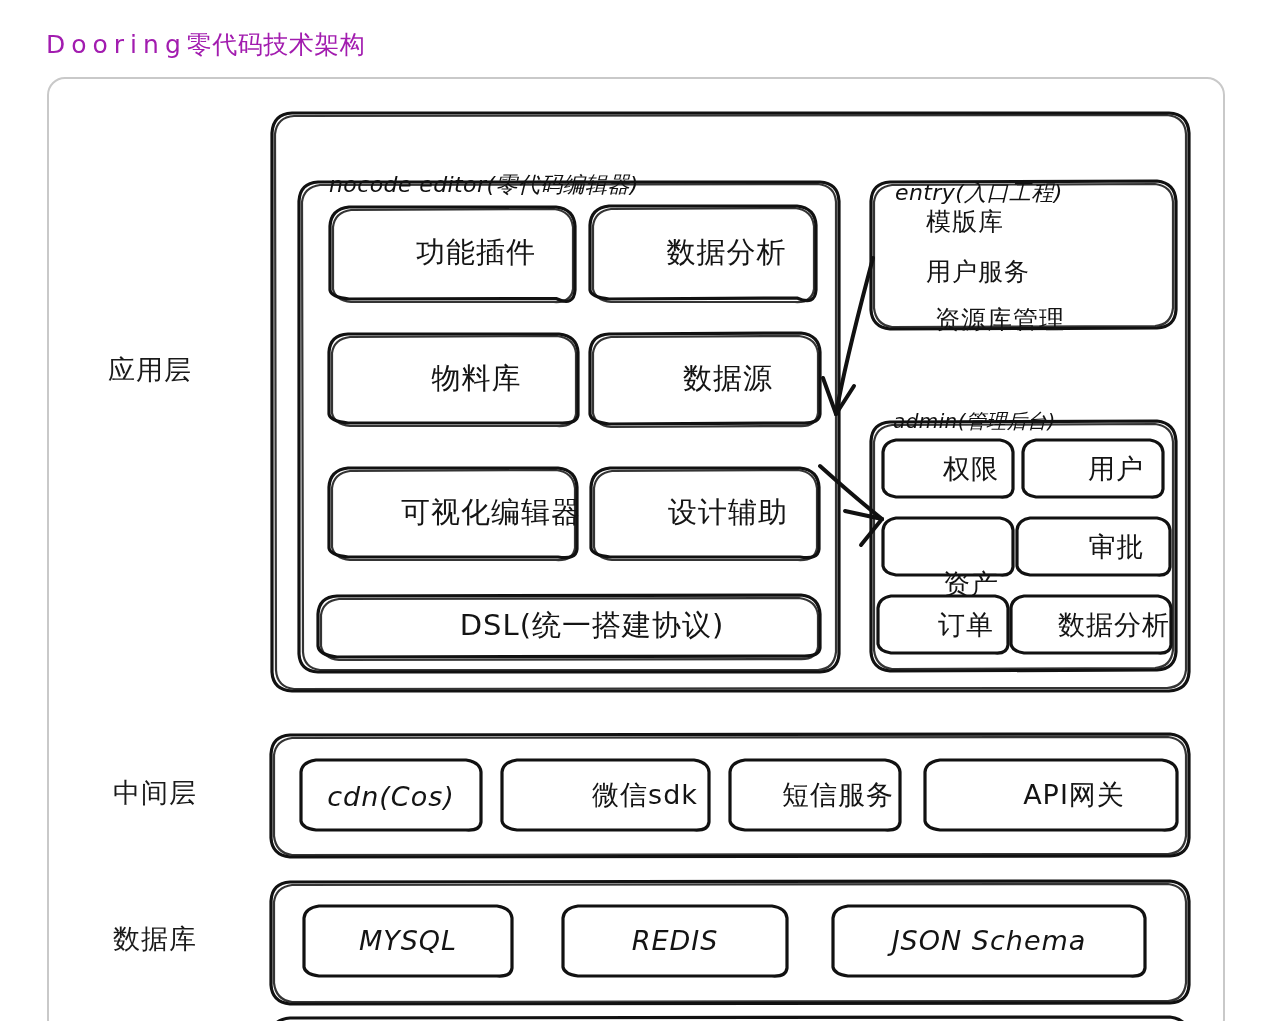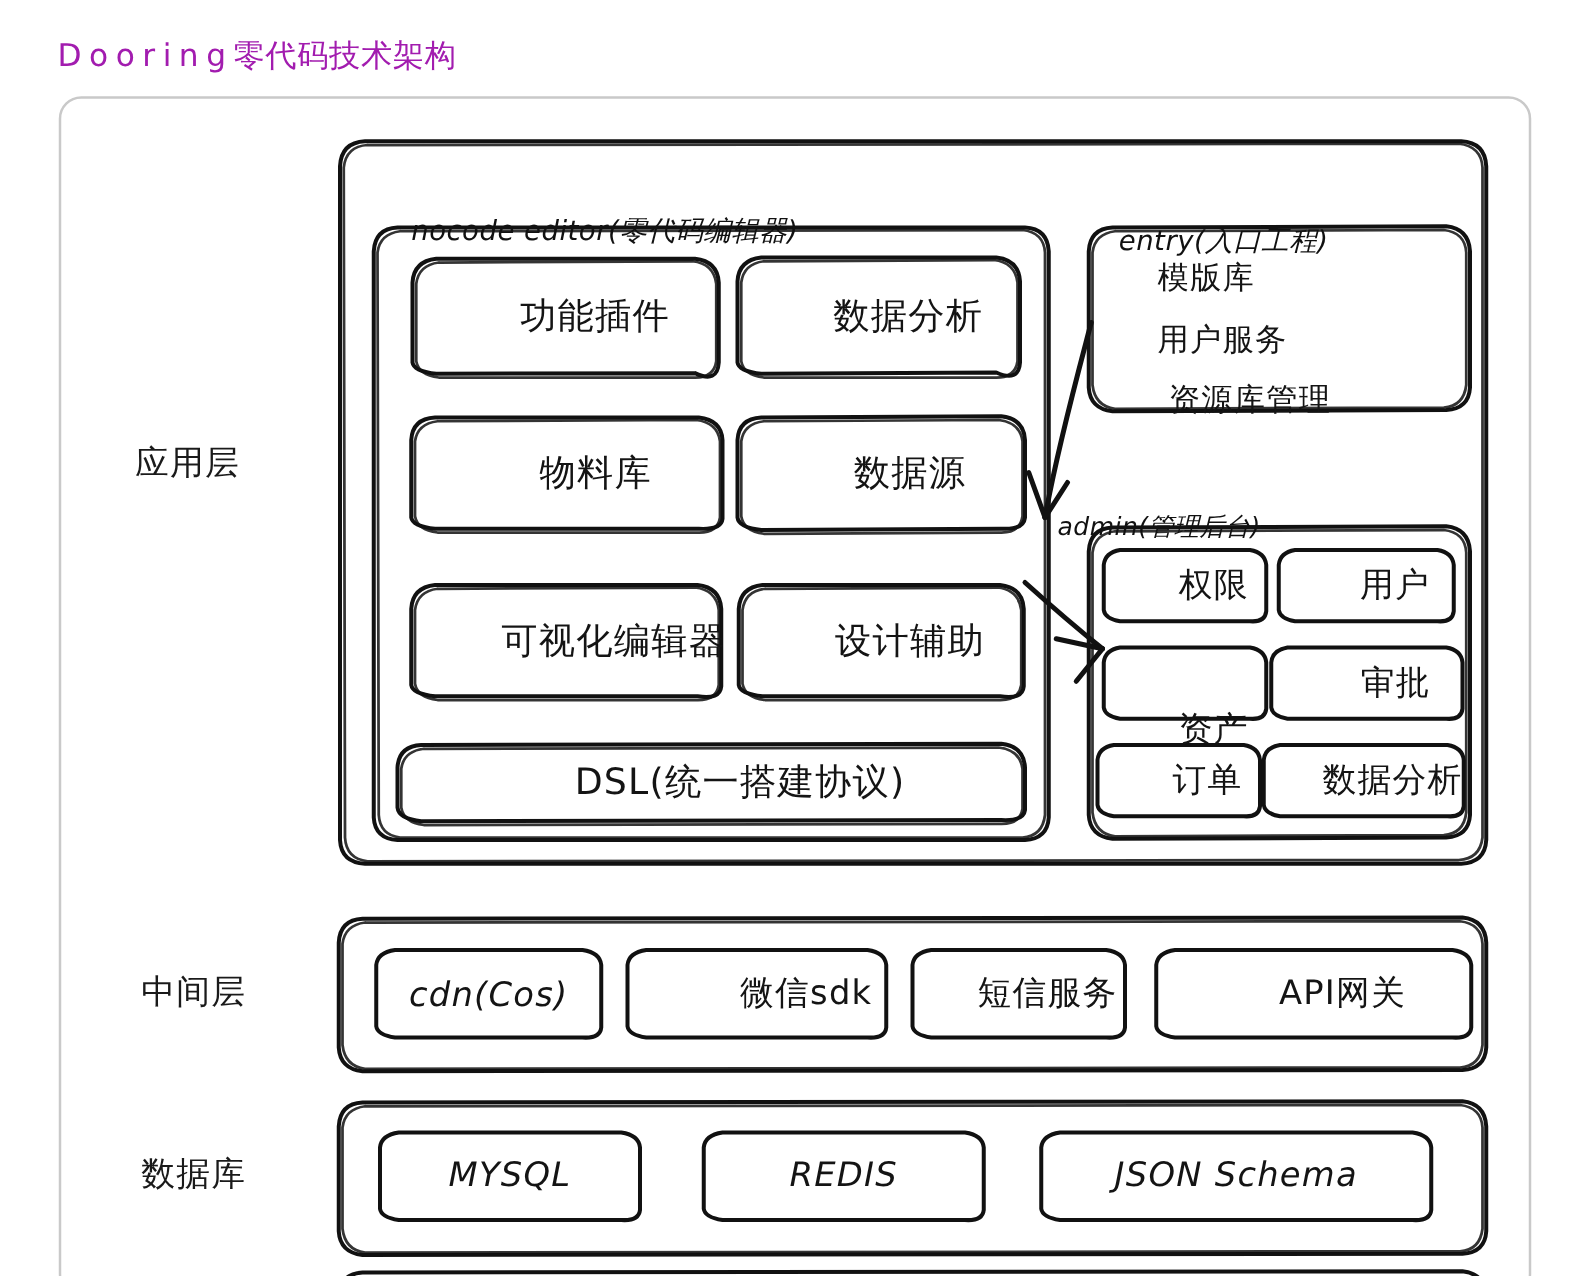--- a/index.html
+++ b/index.html
@@ -242,21 +242,21 @@
     <path class="ar" d="M882,519 L861,545"></path>
   </g>
 </svg>
 
 <div class="layer-label" style="left:108px; top:352px;">应用层</div>
 <div class="layer-label" style="left:113px; top:775px;">中间层</div>
 <div class="layer-label" style="left:113px; top:921px;">数据库</div>
 
 <div class="group-caption" style="left:329px; top:133px;">nocode editor(零代码编辑器)</div>
 <div class="group-caption" style="left:895px; top:141px;">entry(入口工程)</div>
-<div class="group-caption" style="left:846px; top:371px; font-size:20px;">admin(管理后台)</div>
+<div class="group-caption" style="left:893px; top:371px; font-size:20px;">admin(管理后台)</div>
 
 <div class="node cn leaf-cn" style="left:330px; top:207px; width:246px; height:92px;">功能插件</div>
 <div class="node cn leaf-cn" style="left:590px; top:206px; width:227px; height:93px;">数据分析</div>
 <div class="node cn leaf-cn" style="left:329px; top:334px; width:249px; height:89px;">物料库</div>
 <div class="node cn leaf-cn" style="left:590px; top:333px; width:230px; height:91px;">数据源</div>
 <div class="node cn leaf-cn" style="left:329px; top:468px; width:278px; height:89px;">可视化编辑器</div>
 <div class="node cn leaf-cn" style="left:591px; top:468px; width:228px; height:89px;">设计辅助</div>
 <div class="node cn leaf-cn" style="left:318px; top:595px; width:502px; height:62px;border-radius:11px;">DSL(统一搭建协议)</div>
 
 <div class="stack-text" style="left:897px; top:205px;">模版库</div>

